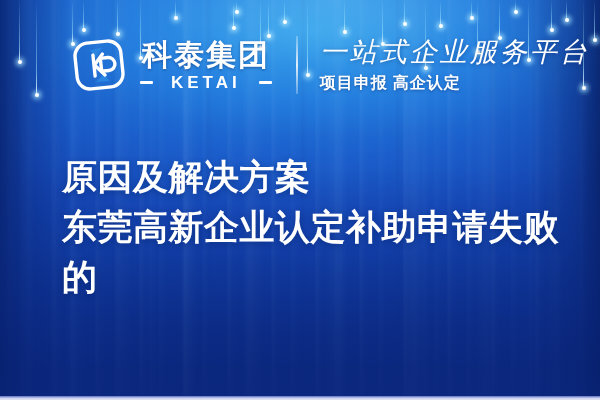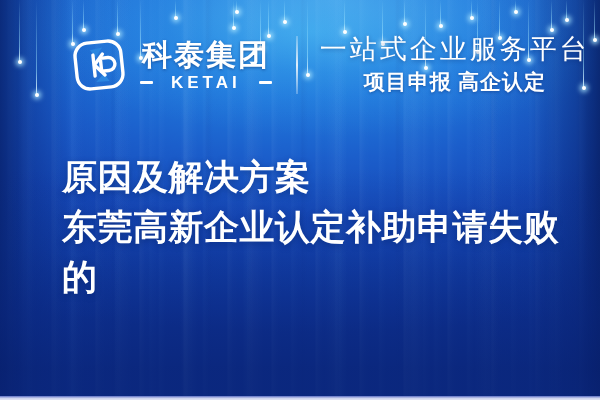--- a/index.html
+++ b/index.html
@@ -188,32 +188,32 @@
     flex: none;
   }
   .slogan { display: flex; flex-direction: column; }
   .slogan-main {
     color: #ffffff;
     font-size: 27px;
     letter-spacing: 3px;
     line-height: 1.15;
     white-space: nowrap;
     text-shadow: 0 1px 4px rgba(4,28,90,0.40);
+    font-style: italic;
   }
   .slogan-sub {
     color: #ffffff;
     font-family: "Liberation Serif", "DejaVu Serif", serif;
-    font-size: 21px;
+    font-size: 16px;
     font-weight: 700;
     letter-spacing: 1px;
     line-height: 1.2;
     margin-top: 5px;
     white-space: nowrap;
     text-shadow: 0 1px 3px rgba(4,28,90,0.40);
-    text-align: center;
   }
 
   
   .title {
     position: absolute;
     left: 62px;
     top: 152px;
     width: 500px;
     color: #ffffff;
     font-size: 35px;

